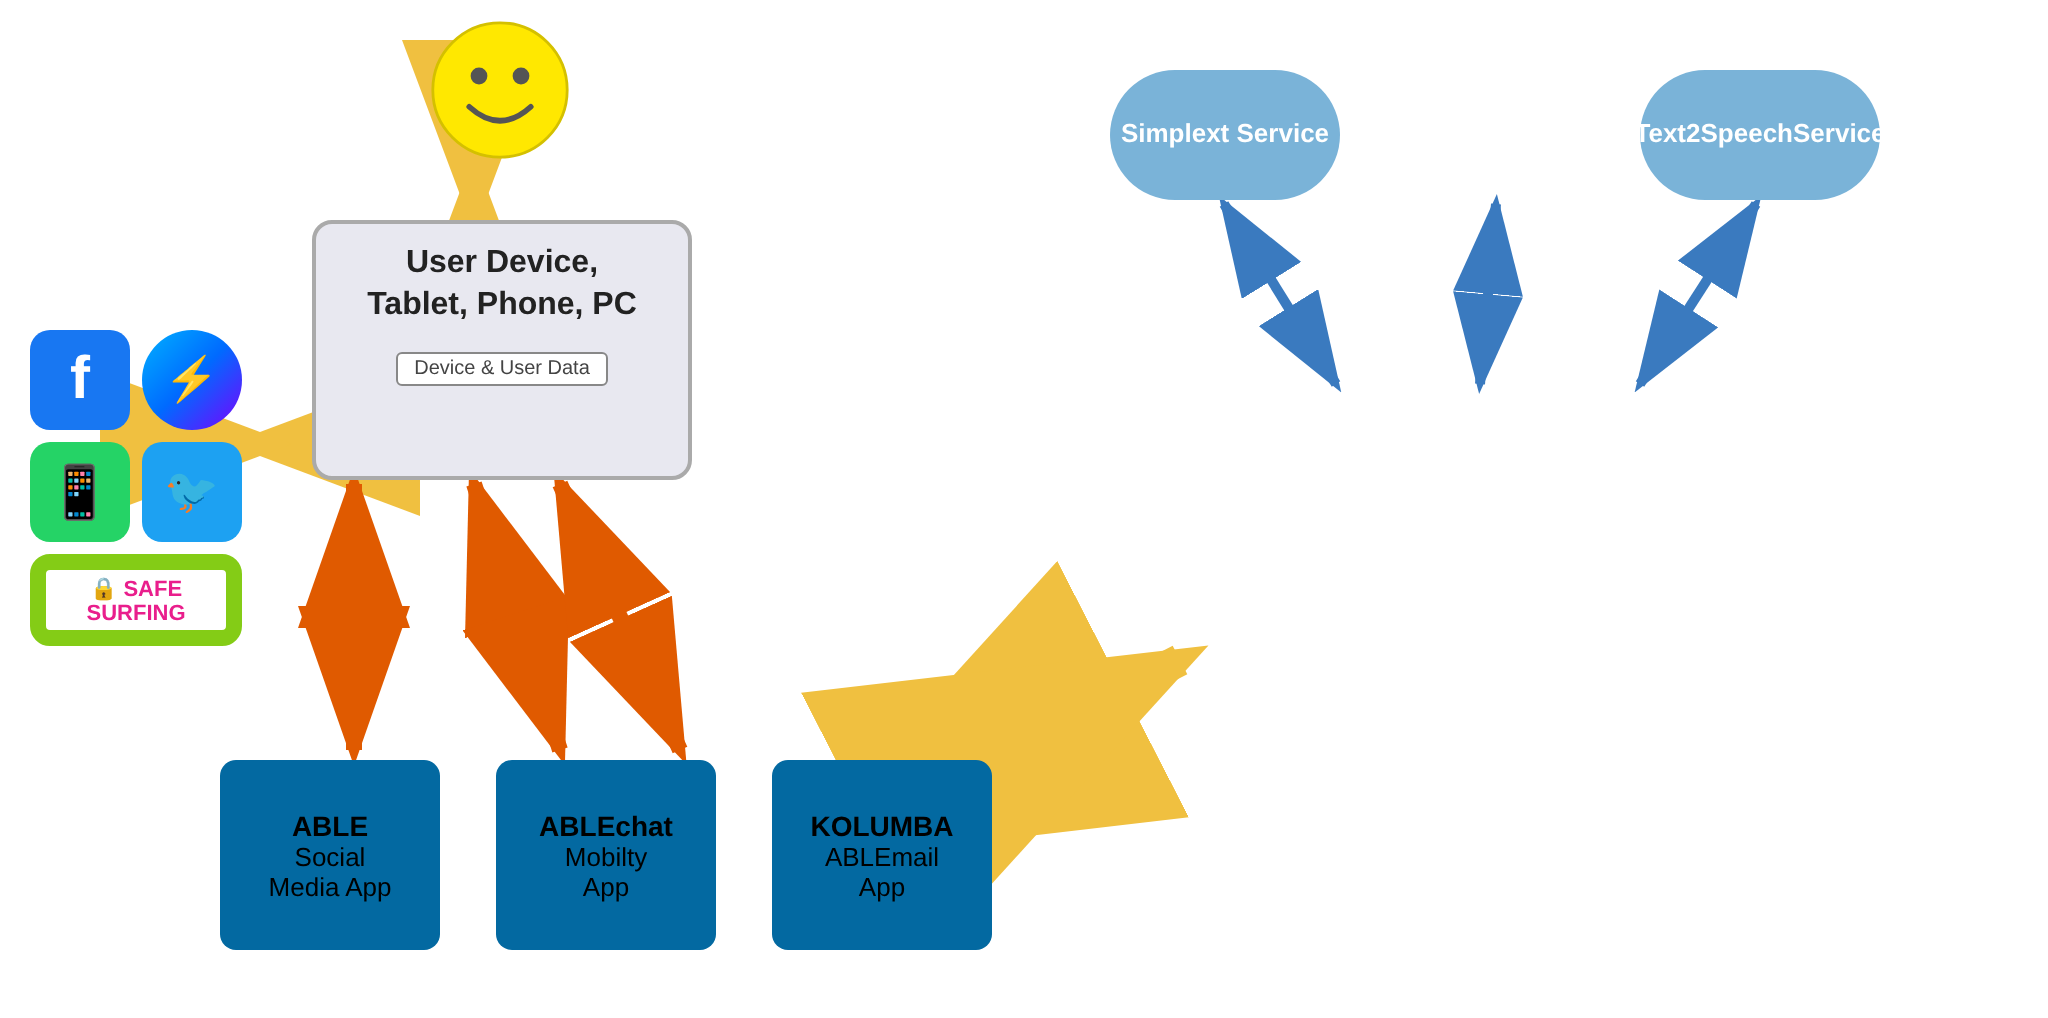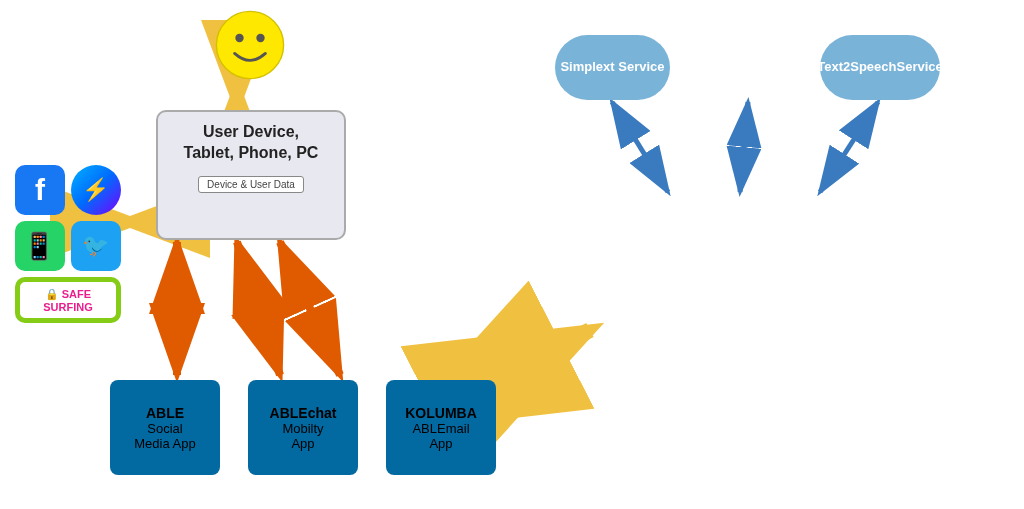--- a/index.html
+++ b/index.html
@@ -290,21 +290,21 @@
   <div class="app-icons">
 
     <div class="app-icon fb-icon" style="font-size:30px;font-weight:900;">f</div>
 
     <div class="app-icon messenger-icon" style="font-size:22px;">⚡</div>
 
     <div class="app-icon whatsapp-icon" style="font-size:26px;">📱</div>
 
     <div class="app-icon twitter-icon" style="font-size:22px;">🐦</div>
 
-    <div class="safesurfing-icon" style="grid-column: 1 / span 2; width:106px; height:46px; background:#fff; border:5px solid #84cc16; border-radius:10px; display:flex; align-items:center; justify-content:center; flex-direction:column; font-size:11px; font-weight:bold; color:#e91e8c;">
+    <div class="safesurfing-icon" style="grid-column: 1 / span 2; width:106px; height:46px; background:#fff; border:8px solid #84cc16; border-radius:10px; display:flex; align-items:center; justify-content:center; flex-direction:column; font-size:11px; font-weight:bold; color:#e91e8c;">
       <span>🔒 SAFE</span>
       <span>SURFING</span>
     </div>
   </div>
 
   <div class="apps-row">
 
     <div class="app-box">
       <div class="app-box-title">ABLE</div>
       <div style="font-weight:normal;">Social</div>

